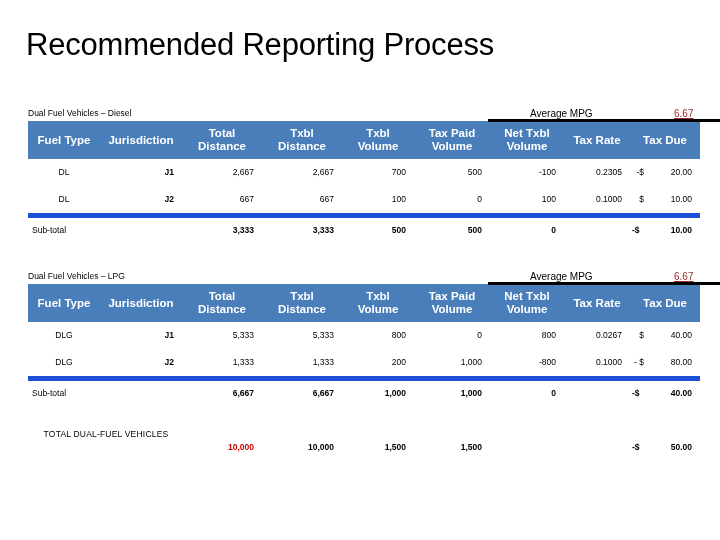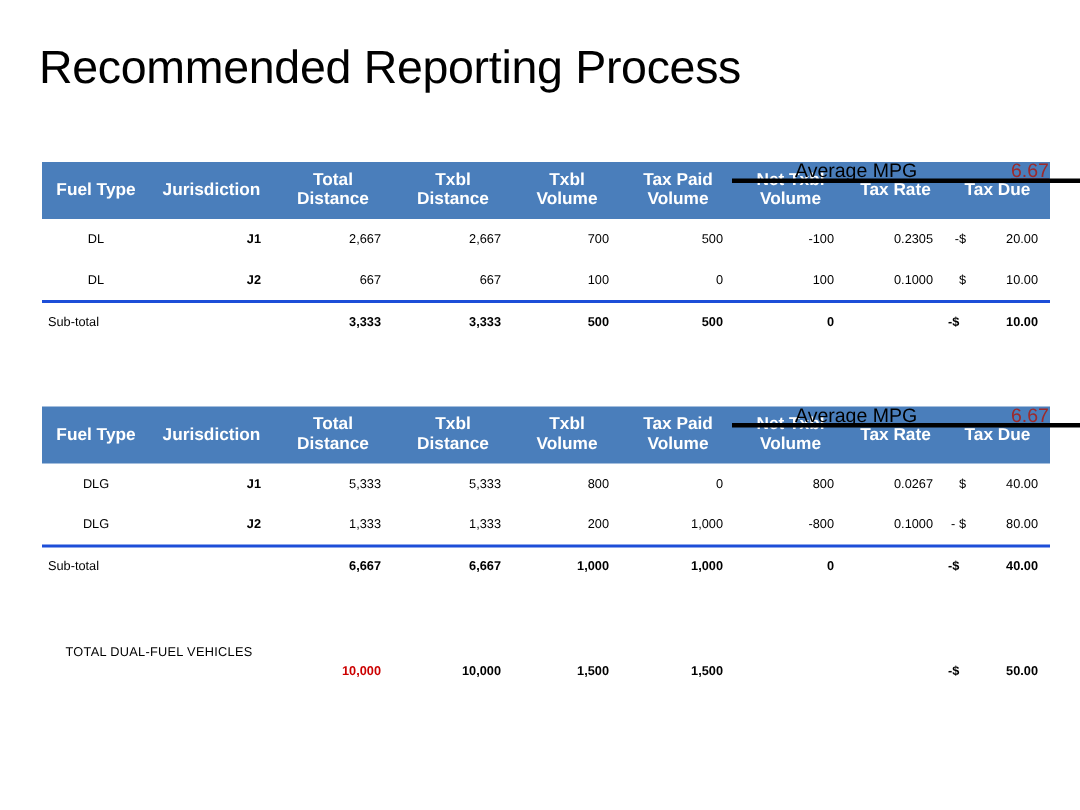--- a/index.html
+++ b/index.html
@@ -35,21 +35,21 @@
     margin-bottom:2px;
     white-space:nowrap;
   }
 
   .mpg-strip{
     position:absolute;
     left:430px;
     top:0px;
     width:262px;
     height:12px;
-    font-size:13px;
+    font-size:10px;
     line-height:11px;
   }
   .mpg-label{
     position:absolute;left:72px;top:0;
     white-space:nowrap;
   }
   .mpg-value{
     position:absolute;left:216px;top:0;
     color:#9e2a2b;
     font-weight:400;
@@ -122,21 +122,21 @@
     padding-left:2px;
     padding-right:0;
   }
   td.due{
     text-align:right;
     padding-right:8px;
   }
 
   tbody tr.subtotal td{
     font-weight:bold;
-    border-top:2px solid #1d4ed8;
+    border-top:5px solid #1d4ed8;
     height:25px;
     font-size:8.5px;
     line-height:11px;
     text-align:right;
     padding-right:8px;
   }
   tbody tr.subtotal td.t-left{
     text-align:left;
     padding-left:4px;
     padding-right:0;
@@ -183,20 +183,21 @@
 </style>
 </head>
 <body>
 
 <div class="slide">
 
   <div class="slide-title">Recommended Reporting Process</div>
 
   <div class="block block-diesel">
 
+    <div class="caption">Dual Fuel Vehicles – Diesel</div>
 
     <div class="mpg-strip">
       <span class="mpg-label">Average MPG</span>
       <span class="mpg-value">6.67</span>
       <div class="mpg-rule"></div>
     </div>
 
     <table class="grid">
       <colgroup>
         <col class="c-fuel">
@@ -273,20 +274,21 @@
           <td></td>
           <td class="sign">-$</td>
           <td class="due">10.00</td>
         </tr>
       </tbody>
     </table>
   </div>
 
   <div class="block block-lpg">
 
+    <div class="caption">Dual Fuel Vehicles – LPG</div>
 
     <div class="mpg-strip">
       <span class="mpg-label">Average MPG</span>
       <span class="mpg-value">6.67</span>
       <div class="mpg-rule"></div>
     </div>
 
     <table class="grid">
       <colgroup>
         <col class="c-fuel">

